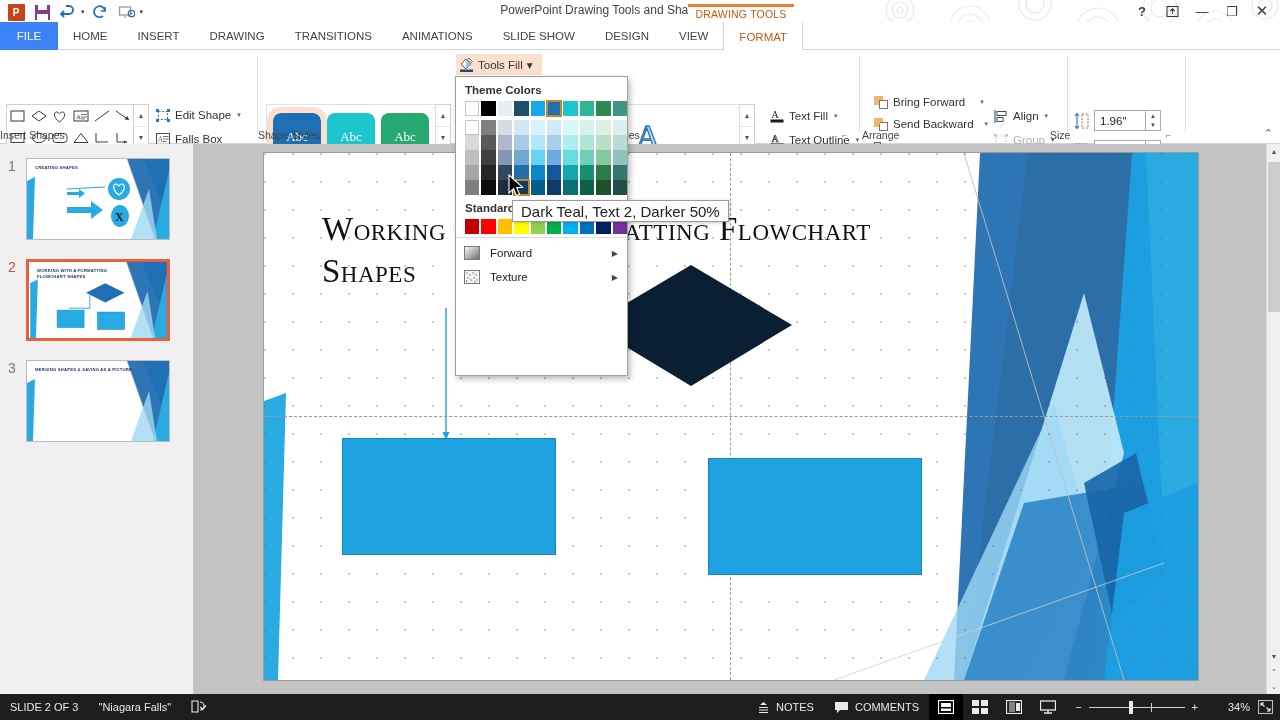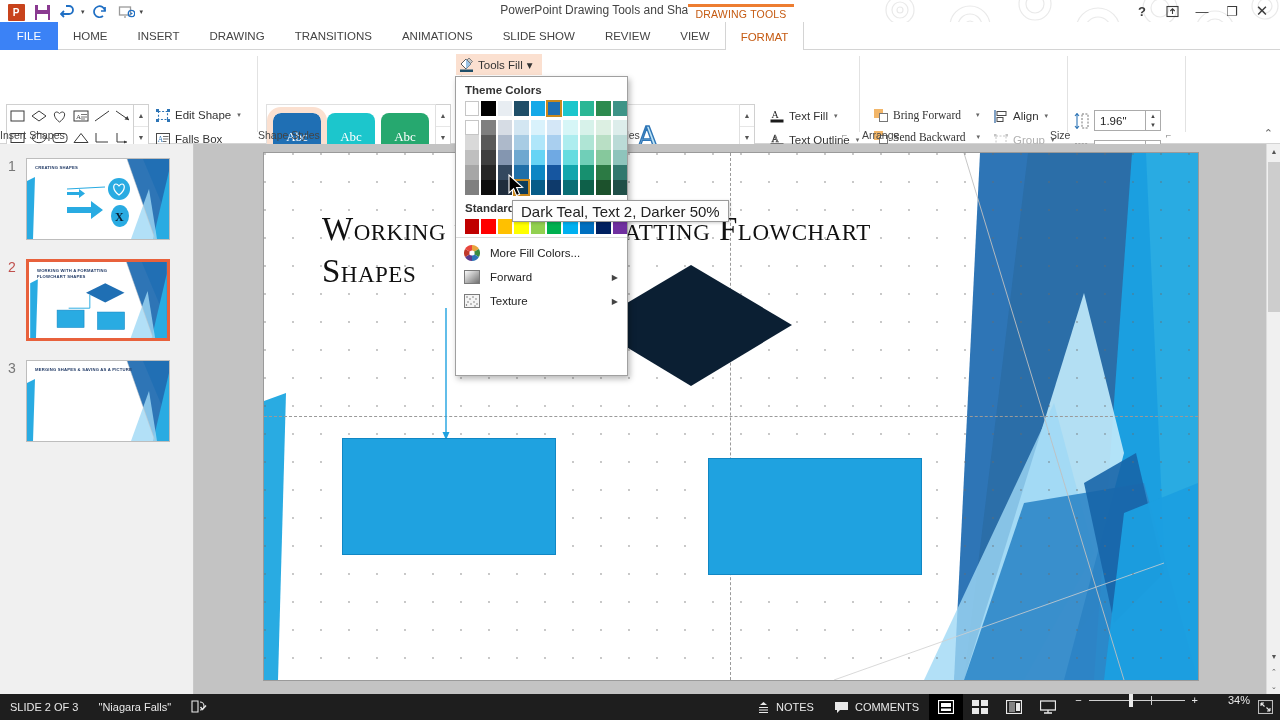--- a/index.html
+++ b/index.html
@@ -230,21 +230,21 @@
   .vs-btn { width:14px;height:15px;display:flex;align-items:center;justify-content:center;font-size:7px;color:#555;}
   .vs-thumb { position:absolute; left:1px; top:18px; width:12px; height:150px; background:#cdcdcd; }
 
   
   .statusbar {
     position:absolute; left:0; bottom:0; width:1280px; height:26px;
     background:#1e1e1e; color:#e9e9e9; display:flex; align-items:center;
     font-size:11px;
   }
   .sb-item { padding:0 10px; height:26px; display:flex; align-items:center; gap:6px; cursor:default; white-space:nowrap;}
-  .sb-right { position:absolute; right:0; top:0; height:26px; display:flex; align-items:flex-start; }
+  .sb-right { position:absolute; right:0; top:0; height:26px; display:flex; align-items:center; }
   .view-btn {
     width:34px;height:26px;display:flex;align-items:center;justify-content:center;cursor:default;
   }
   .view-btn.active { background:#000; }
   .zoom-slider { display:flex; align-items:center; gap:7px; padding:0 10px; }
   .zs-track { position:relative; width:96px; height:1px; background:#cfcfcf;}
   .zs-knob { position:absolute; left:40px; top:-6px; width:4px; height:13px; background:#e9e9e9;}
   .zs-mid { position:absolute; left:62px; top:-4px; width:1px; height:9px; background:#cfcfcf;}
   .zoom-pct { width:42px; text-align:right; font-size:11px;}
   .fit-btn { width:30px;height:26px;display:flex;align-items:center;justify-content:center;}
@@ -330,21 +330,21 @@
 
   <div class="tabbar">
     <div class="tab-file">FILE</div>
     <div class="tabs">
       <div class="tab">HOME</div>
       <div class="tab">INSERT</div>
       <div class="tab">DRAWING</div>
       <div class="tab">TRANSITIONS</div>
       <div class="tab">ANIMATIONS</div>
       <div class="tab">SLIDE SHOW</div>
-      <div class="tab">REVIEW</div>
+      <div class="tab">DESIGN</div>
       <div class="tab">VIEW</div>
       <div class="tab active">FORMAT</div>
     </div>
   </div>
 
   <div class="ribbon">
 
     <div class="grp" style="left:0;width:258px;">
       <div class="shapes-box">
         <div class="shape-cell">
@@ -533,21 +533,21 @@
           <span>Text Effects</span>
           <span class="cv">▾</span>
         </div>
       </div>
       <div class="grp-label">WordArt Styles</div>
       <div class="dlg-launch" style="right:8px;">⌐</div>
       <div class="grp-sep" style="right:0;"></div>
     </div>
 
     <div class="grp" style="left:862px;width:206px;">
-      <div style="position:absolute;left:8px;top:54px;font-family:Liberation Serif, serif;">
+      <div style="position:absolute;left:8px;top:41px;">
         <div class="menu-btn">
           <svg width="14" height="13" viewBox="0 0 14 13">
               <rect x="0" y="0" width="9" height="9" fill="#F2B669"></rect>
               <rect x="5.5" y="4.5" width="8" height="8" fill="#fff" stroke="#767676"></rect>
             </svg>
           <span>Bring Forward</span>
           <span class="cv" style="margin-left:10px;">▾</span>
         </div>
         <div class="menu-btn" style="margin-top:0;">
           <svg width="14" height="13" viewBox="0 0 14 13">
@@ -846,34 +846,20 @@
         <div class="sw" style="background:#0070C0;"></div>
         <div class="sw" style="background:#002060;"></div>
         <div class="sw" style="background:#7030A0;"></div>
       </div>
     </div>
 
     <div class="sf-div"></div>
 
     <div class="sf-item">
       <span class="sf-ico">
-        <svg width="16" height="16" viewBox="0 0 16 16">
-          <path d="M8 8 L8 0 A8 8 0 0 1 14.9 4 Z" fill="#E8A33D"></path>
-          <path d="M8 8 L14.9 4 A8 8 0 0 1 14.9 12 Z" fill="#3B8C3E"></path>
-          <path d="M8 8 L14.9 12 A8 8 0 0 1 8 16 Z" fill="#2E75B6"></path>
-          <path d="M8 8 L8 16 A8 8 0 0 1 1.1 12 Z" fill="#5B3A8C"></path>
-          <path d="M8 8 L1.1 12 A8 8 0 0 1 1.1 4 Z" fill="#C0392B"></path>
-          <path d="M8 8 L1.1 4 A8 8 0 0 1 8 0 Z" fill="#E8453C"></path>
-          <circle cx="8" cy="8" r="2.6" fill="#fff"></circle>
-        </svg>
-      </span>
-      <span>More Fill Colors...</span>
-    </div>
-    <div class="sf-item">
-      <span class="sf-ico">
         <svg width="16" height="14" viewBox="0 0 16 14">
             <defs>
               <linearGradient id="gr" x1="0" y1="0" x2="1" y2="1">
                 <stop offset="0" stop-color="#ffffff"></stop>
                 <stop offset="1" stop-color="#6b6b6b"></stop>
               </linearGradient>
             </defs>
             <rect x="0.5" y="0.5" width="15" height="13" fill="url(#gr)" stroke="#7a7a7a"></rect>
           </svg>
       </span>

